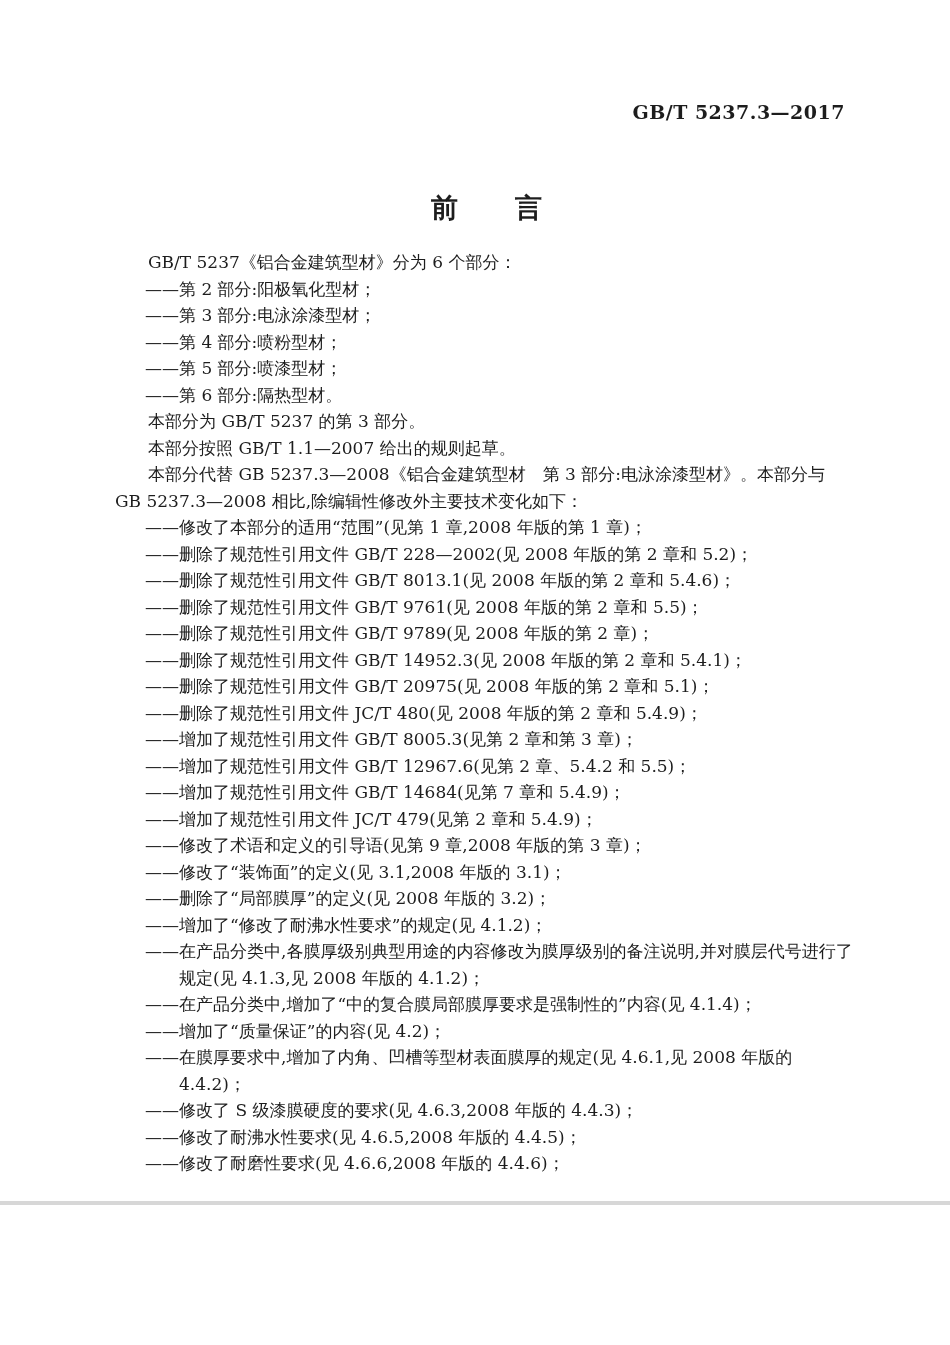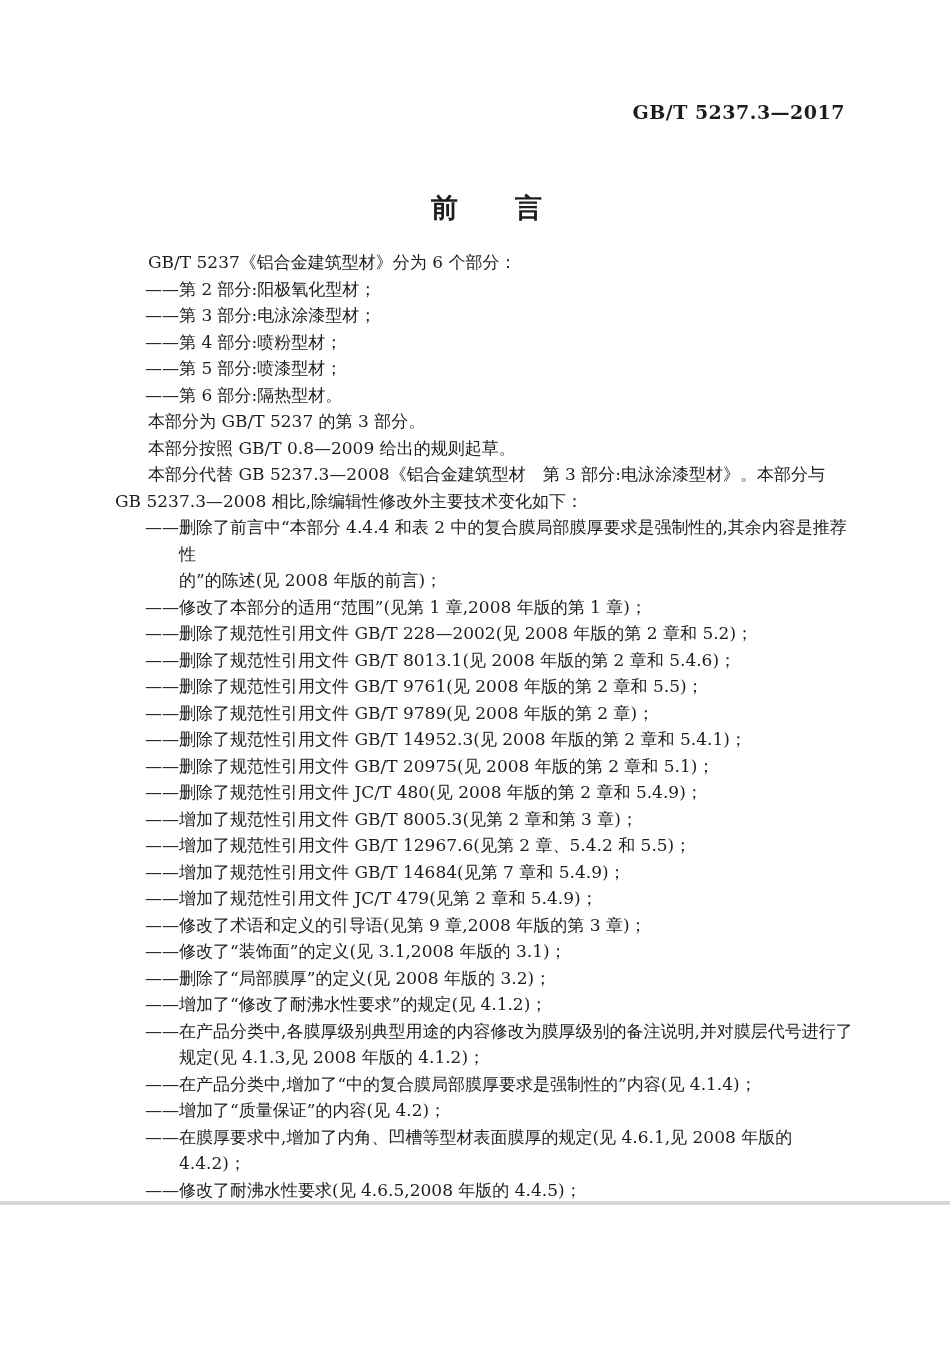--- a/index.html
+++ b/index.html
@@ -84,25 +84,23 @@
   <h1 class="doc-title">前　　言</h1>
 
   <div class="body-text">
       <p class="para">GB/T 5237《铝合金建筑型材》分为 6 个部分：</p>
       <p class="item">——第 2 部分:阳极氧化型材；</p>
       <p class="item">——第 3 部分:电泳涂漆型材；</p>
       <p class="item">——第 4 部分:喷粉型材；</p>
       <p class="item">——第 5 部分:喷漆型材；</p>
       <p class="item">——第 6 部分:隔热型材。</p>
       <p class="para">本部分为 GB/T 5237 的第 3 部分。</p>
-      <p class="para">本部分按照 GB/T 0.8—2009 给出的规则起草。</p>
+      <p class="para">本部分按照 GB/T 1.1—2007 给出的规则起草。</p>
       <p class="para">本部分代替 GB 5237.3—2008《铝合金建筑型材　第 3 部分:电泳涂漆型材》。本部分与
 GB 5237.3—2008 相比,除编辑性修改外主要技术变化如下：</p>
-      <p class="item">——删除了前言中“本部分 4.4.4 和表 2 中的复合膜局部膜厚要求是强制性的,其余内容是推荐性
-的”的陈述(见 2008 年版的前言)；</p>
       <p class="item">——修改了本部分的适用“范围”(见第 1 章,2008 年版的第 1 章)；</p>
       <p class="item">——删除了规范性引用文件 GB/T 228—2002(见 2008 年版的第 2 章和 5.2)；</p>
       <p class="item">——删除了规范性引用文件 GB/T 8013.1(见 2008 年版的第 2 章和 5.4.6)；</p>
       <p class="item">——删除了规范性引用文件 GB/T 9761(见 2008 年版的第 2 章和 5.5)；</p>
       <p class="item">——删除了规范性引用文件 GB/T 9789(见 2008 年版的第 2 章)；</p>
       <p class="item">——删除了规范性引用文件 GB/T 14952.3(见 2008 年版的第 2 章和 5.4.1)；</p>
       <p class="item">——删除了规范性引用文件 GB/T 20975(见 2008 年版的第 2 章和 5.1)；</p>
       <p class="item">——删除了规范性引用文件 JC/T 480(见 2008 年版的第 2 章和 5.4.9)；</p>
       <p class="item">——增加了规范性引用文件 GB/T 8005.3(见第 2 章和第 3 章)；</p>
       <p class="item">——增加了规范性引用文件 GB/T 12967.6(见第 2 章、5.4.2 和 5.5)；</p>
@@ -110,20 +108,21 @@
       <p class="item">——增加了规范性引用文件 JC/T 479(见第 2 章和 5.4.9)；</p>
       <p class="item">——修改了术语和定义的引导语(见第 9 章,2008 年版的第 3 章)；</p>
       <p class="item">——修改了“装饰面”的定义(见 3.1,2008 年版的 3.1)；</p>
       <p class="item">——删除了“局部膜厚”的定义(见 2008 年版的 3.2)；</p>
       <p class="item">——增加了“修改了耐沸水性要求”的规定(见 4.1.2)；</p>
       <p class="item">——在产品分类中,各膜厚级别典型用途的内容修改为膜厚级别的备注说明,并对膜层代号进行了
 规定(见 4.1.3,见 2008 年版的 4.1.2)；</p>
       <p class="item">——在产品分类中,增加了“中的复合膜局部膜厚要求是强制性的”内容(见 4.1.4)；</p>
       <p class="item">——增加了“质量保证”的内容(见 4.2)；</p>
       <p class="item">——在膜厚要求中,增加了内角、凹槽等型材表面膜厚的规定(见 4.6.1,见 2008 年版的 4.4.2)；</p>
+      <p class="item">——修改了 S 级漆膜硬度的要求(见 4.6.3,2008 年版的 4.4.3)；</p>
       <p class="item">——修改了耐沸水性要求(见 4.6.5,2008 年版的 4.4.5)；</p>
       <p class="item">——修改了耐磨性要求(见 4.6.6,2008 年版的 4.4.6)；</p>
     </div>
 
   <div class="page-num">I</div>
 
   <div class="scan-edge"></div>
 </div>
 
 </body></html>

